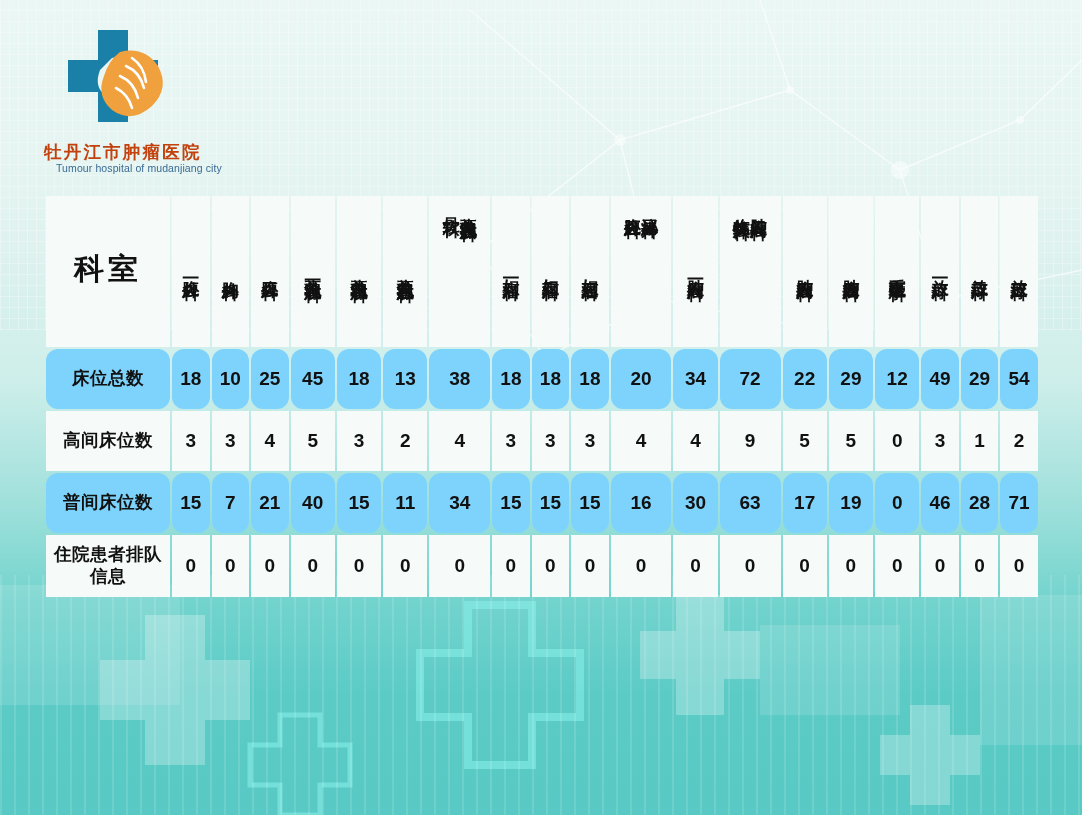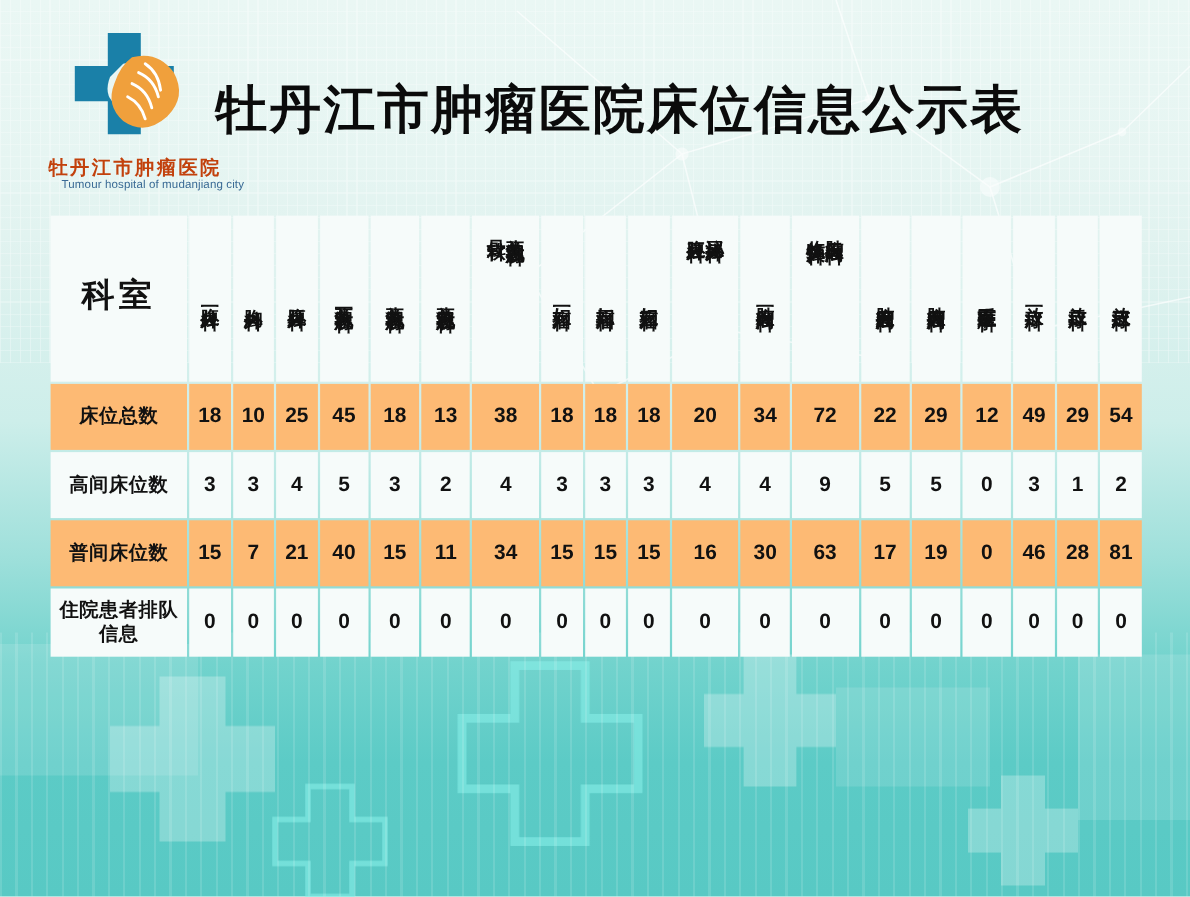--- a/index.html
+++ b/index.html
@@ -140,21 +140,21 @@
     flex-direction: row-reverse;
     justify-content: center;
     align-items: flex-start;
     height: 134px;
     gap: 0px;
   }
   .vpair .vtxt { height: auto; }
 
   
   tbody td { height: 60px; font-size: 19px; }
-  tbody tr.alt td { background: #fdba74; }
+  tbody tr.alt td { background: #7dd3fc; border-radius: 12px; }
   tbody td.rowlabel {
     font-size: 17.5px;
     letter-spacing: .5px;
     line-height: 1.25;
     font-weight: bold;
   }
   tbody tr:last-child td { height: 62px; }
 </style>
 </head>
 <body>
@@ -222,21 +222,20 @@
         <path d="M66,38 q14,6 18,22"></path>
         <path d="M60,48 q14,6 18,22"></path>
         <path d="M56,60 q12,6 16,20"></path>
         <path d="M72,30 q12,8 14,24"></path>
       </g>
     </svg>
     <div class="logo-cn">牡丹江市肿瘤医院</div>
     <div class="logo-en">Tumour hospital of mudanjiang city</div>
   </div>
 
-  <div class="page-title">牡丹江市肿瘤医院床位信息公示表</div>
 </div>
 
 <div class="table-wrap">
   <table class="bed-table">
     <colgroup id="colgroup">
         <col style="width:124px">
         <col style="width:37.52260397830018px">
         <col style="width:37.52260397830018px">
         <col style="width:37.52260397830018px">
         <col style="width:44.276672694394215px">
@@ -353,21 +352,21 @@
           <td>15</td>
           <td>15</td>
           <td>16</td>
           <td>30</td>
           <td>63</td>
           <td>17</td>
           <td>19</td>
           <td>0</td>
           <td>46</td>
           <td>28</td>
-          <td>81</td>
+          <td>71</td>
         </tr>
         <tr>
           <td class="rowlabel">住院患者排队信息</td>
           <td>0</td>
           <td>0</td>
           <td>0</td>
           <td>0</td>
           <td>0</td>
           <td>0</td>
           <td>0</td>

